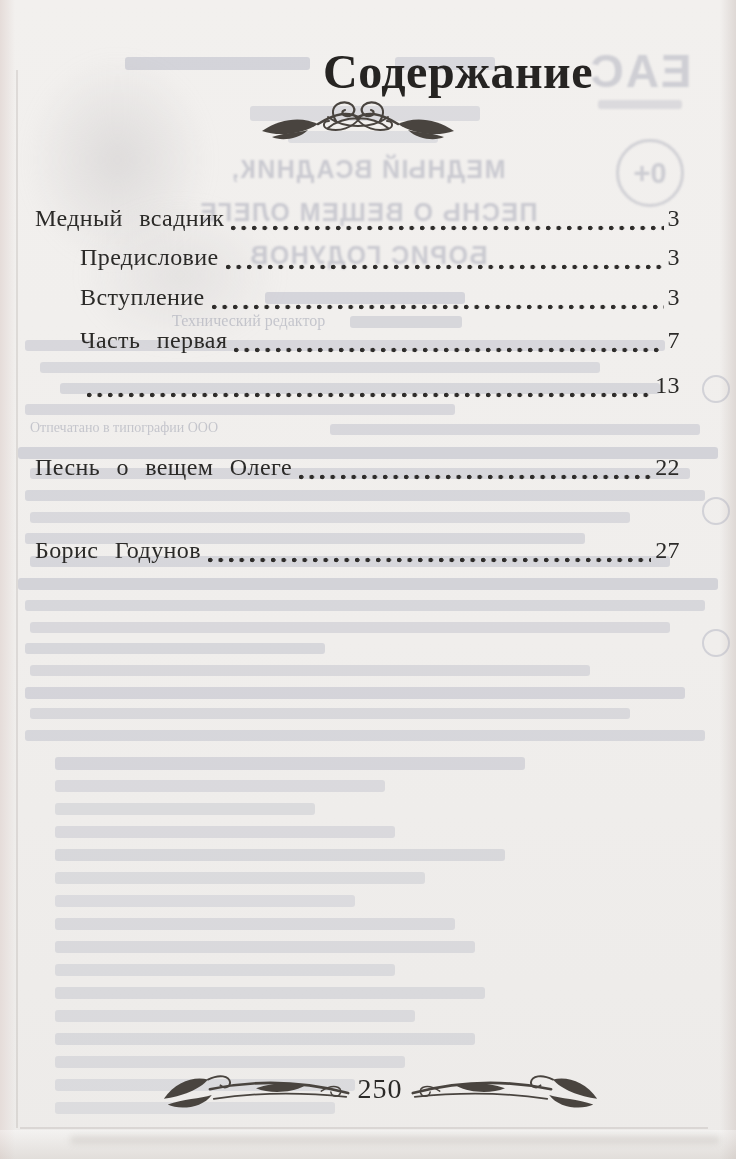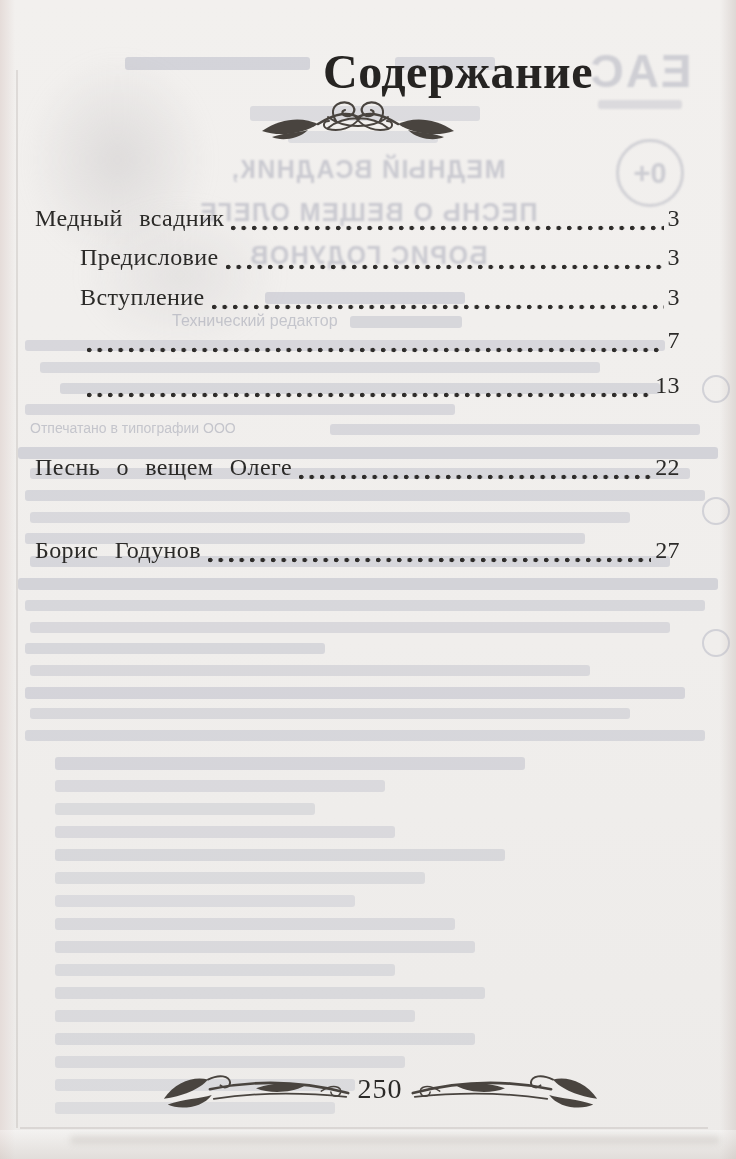--- a/index.html
+++ b/index.html
@@ -40,21 +40,21 @@
     display:flex;align-items:center;justify-content:center;
     transform:scaleX(-1);filter:blur(.8px);
     font-family:"Liberation Sans", sans-serif;font-weight:bold;font-size:29px;
     color:rgba(160,162,178,.45);}
   .ring{position:absolute;width:24px;height:24px;border-radius:50%;
     border:2px solid rgba(168,170,186,.42);filter:blur(.7px);}
   .frame-v{position:absolute;left:16px;top:70px;width:2px;height:1058px;
     background:rgba(176,170,167,.30);filter:blur(.5px);}
   .frame-h{position:absolute;left:20px;top:1127px;width:688px;height:2px;
     background:rgba(176,170,167,.32);filter:blur(.5px);}
-  .bleed-frag{position:absolute;font-family:Liberation Sans, sans-serif;
+  .bleed-frag{position:absolute;font-family:Liberation Serif, serif;
     color:rgba(142,147,164,.45);filter:blur(.6px);white-space:nowrap;}
   .frag-1{left:172px;top:312px;font-size:16px;}
   .frag-2{left:30px;top:420px;font-size:14px;}
   
   .content{position:absolute;inset:0;z-index:2;}
   .title{position:absolute;left:93px;top:44px;width:500px;text-align:right;
     font-size:48px;font-weight:bold;letter-spacing:.5px;color:#262422;}
   .ornament{position:absolute;left:256px;top:97px;width:204px;height:50px;}
   .toc-row{position:absolute;left:35px;right:56px;height:40px;
     display:flex;align-items:baseline;font-size:24px;line-height:40px;
@@ -174,20 +174,21 @@
       <span>Предисловие</span>
       <span class="leader"></span>
       <span class="toc-num">3</span>
     </div>
     <div class="toc-row indent r2">
       <span>Вступление</span>
       <span class="leader"></span>
       <span class="toc-num">3</span>
     </div>
     <div class="toc-row indent r3">
+      <span>Часть первая</span>
       <span class="leader"></span>
       <span class="toc-num">7</span>
     </div>
     <div class="toc-row indent r4">
       <span class="leader"></span>
       <span class="toc-num">13</span>
     </div>
     <div class="toc-row r5">
       <span>Песнь о вещем Олеге</span>
       <span class="leader"></span>

